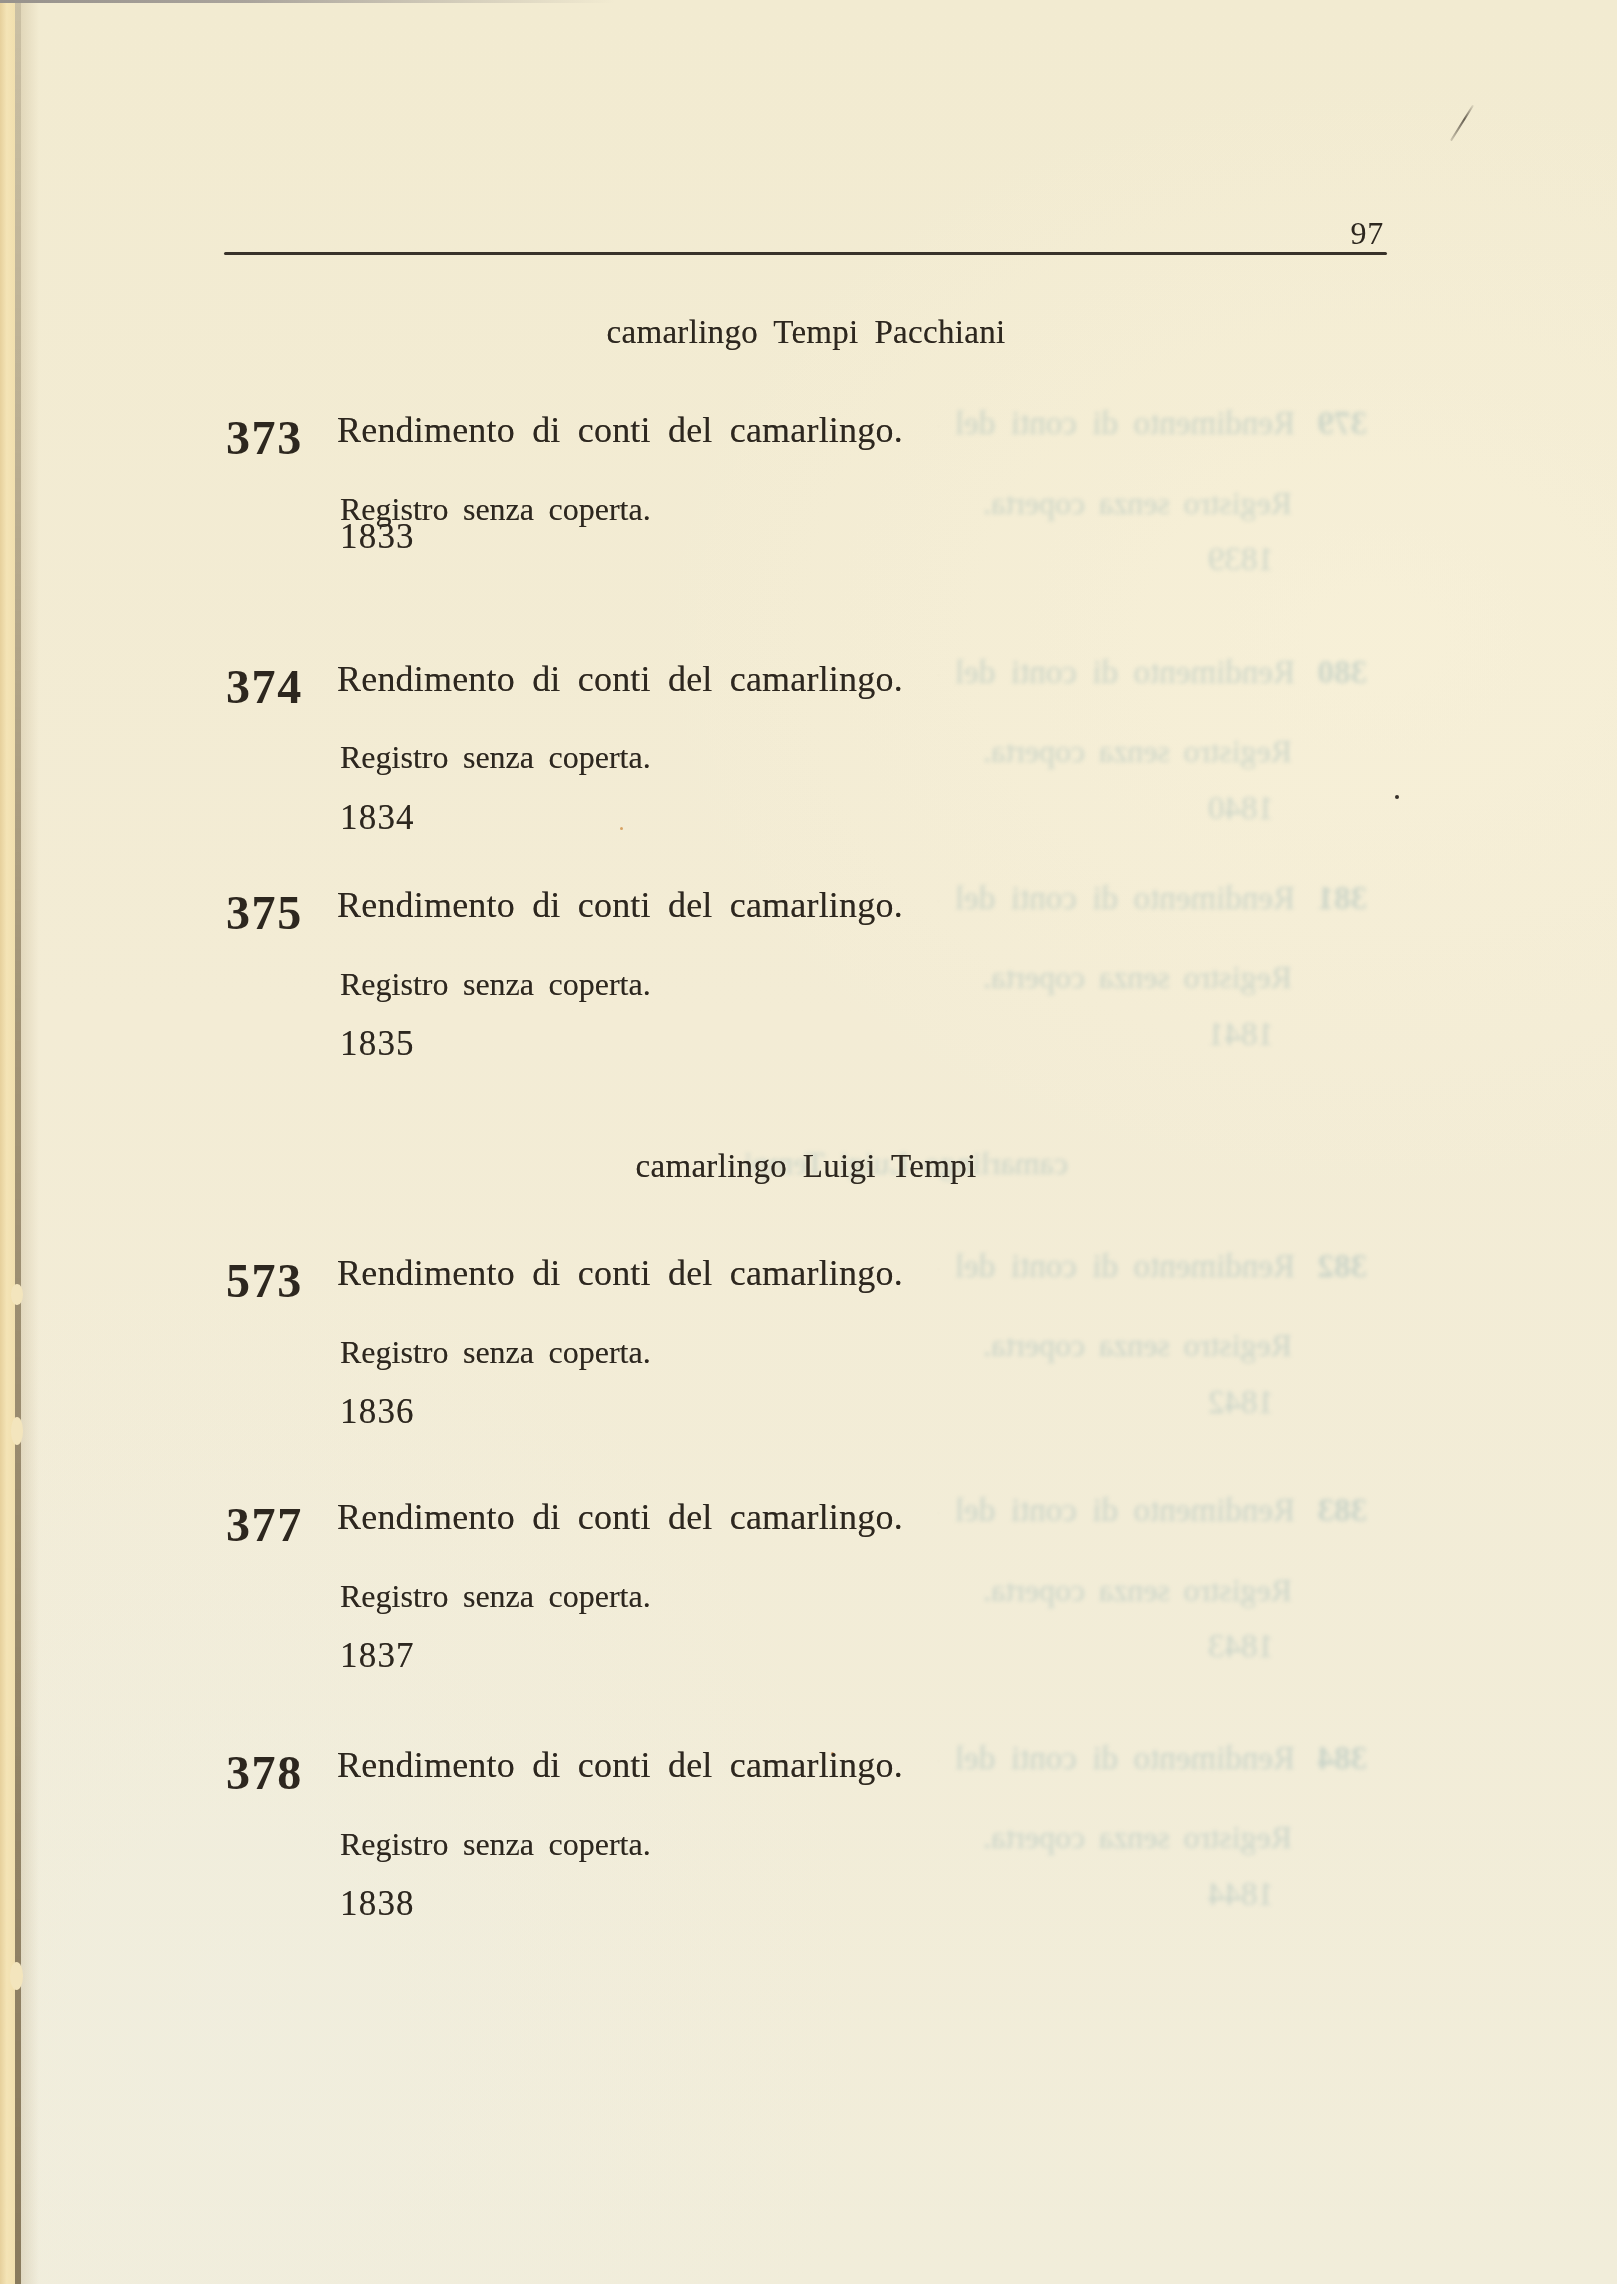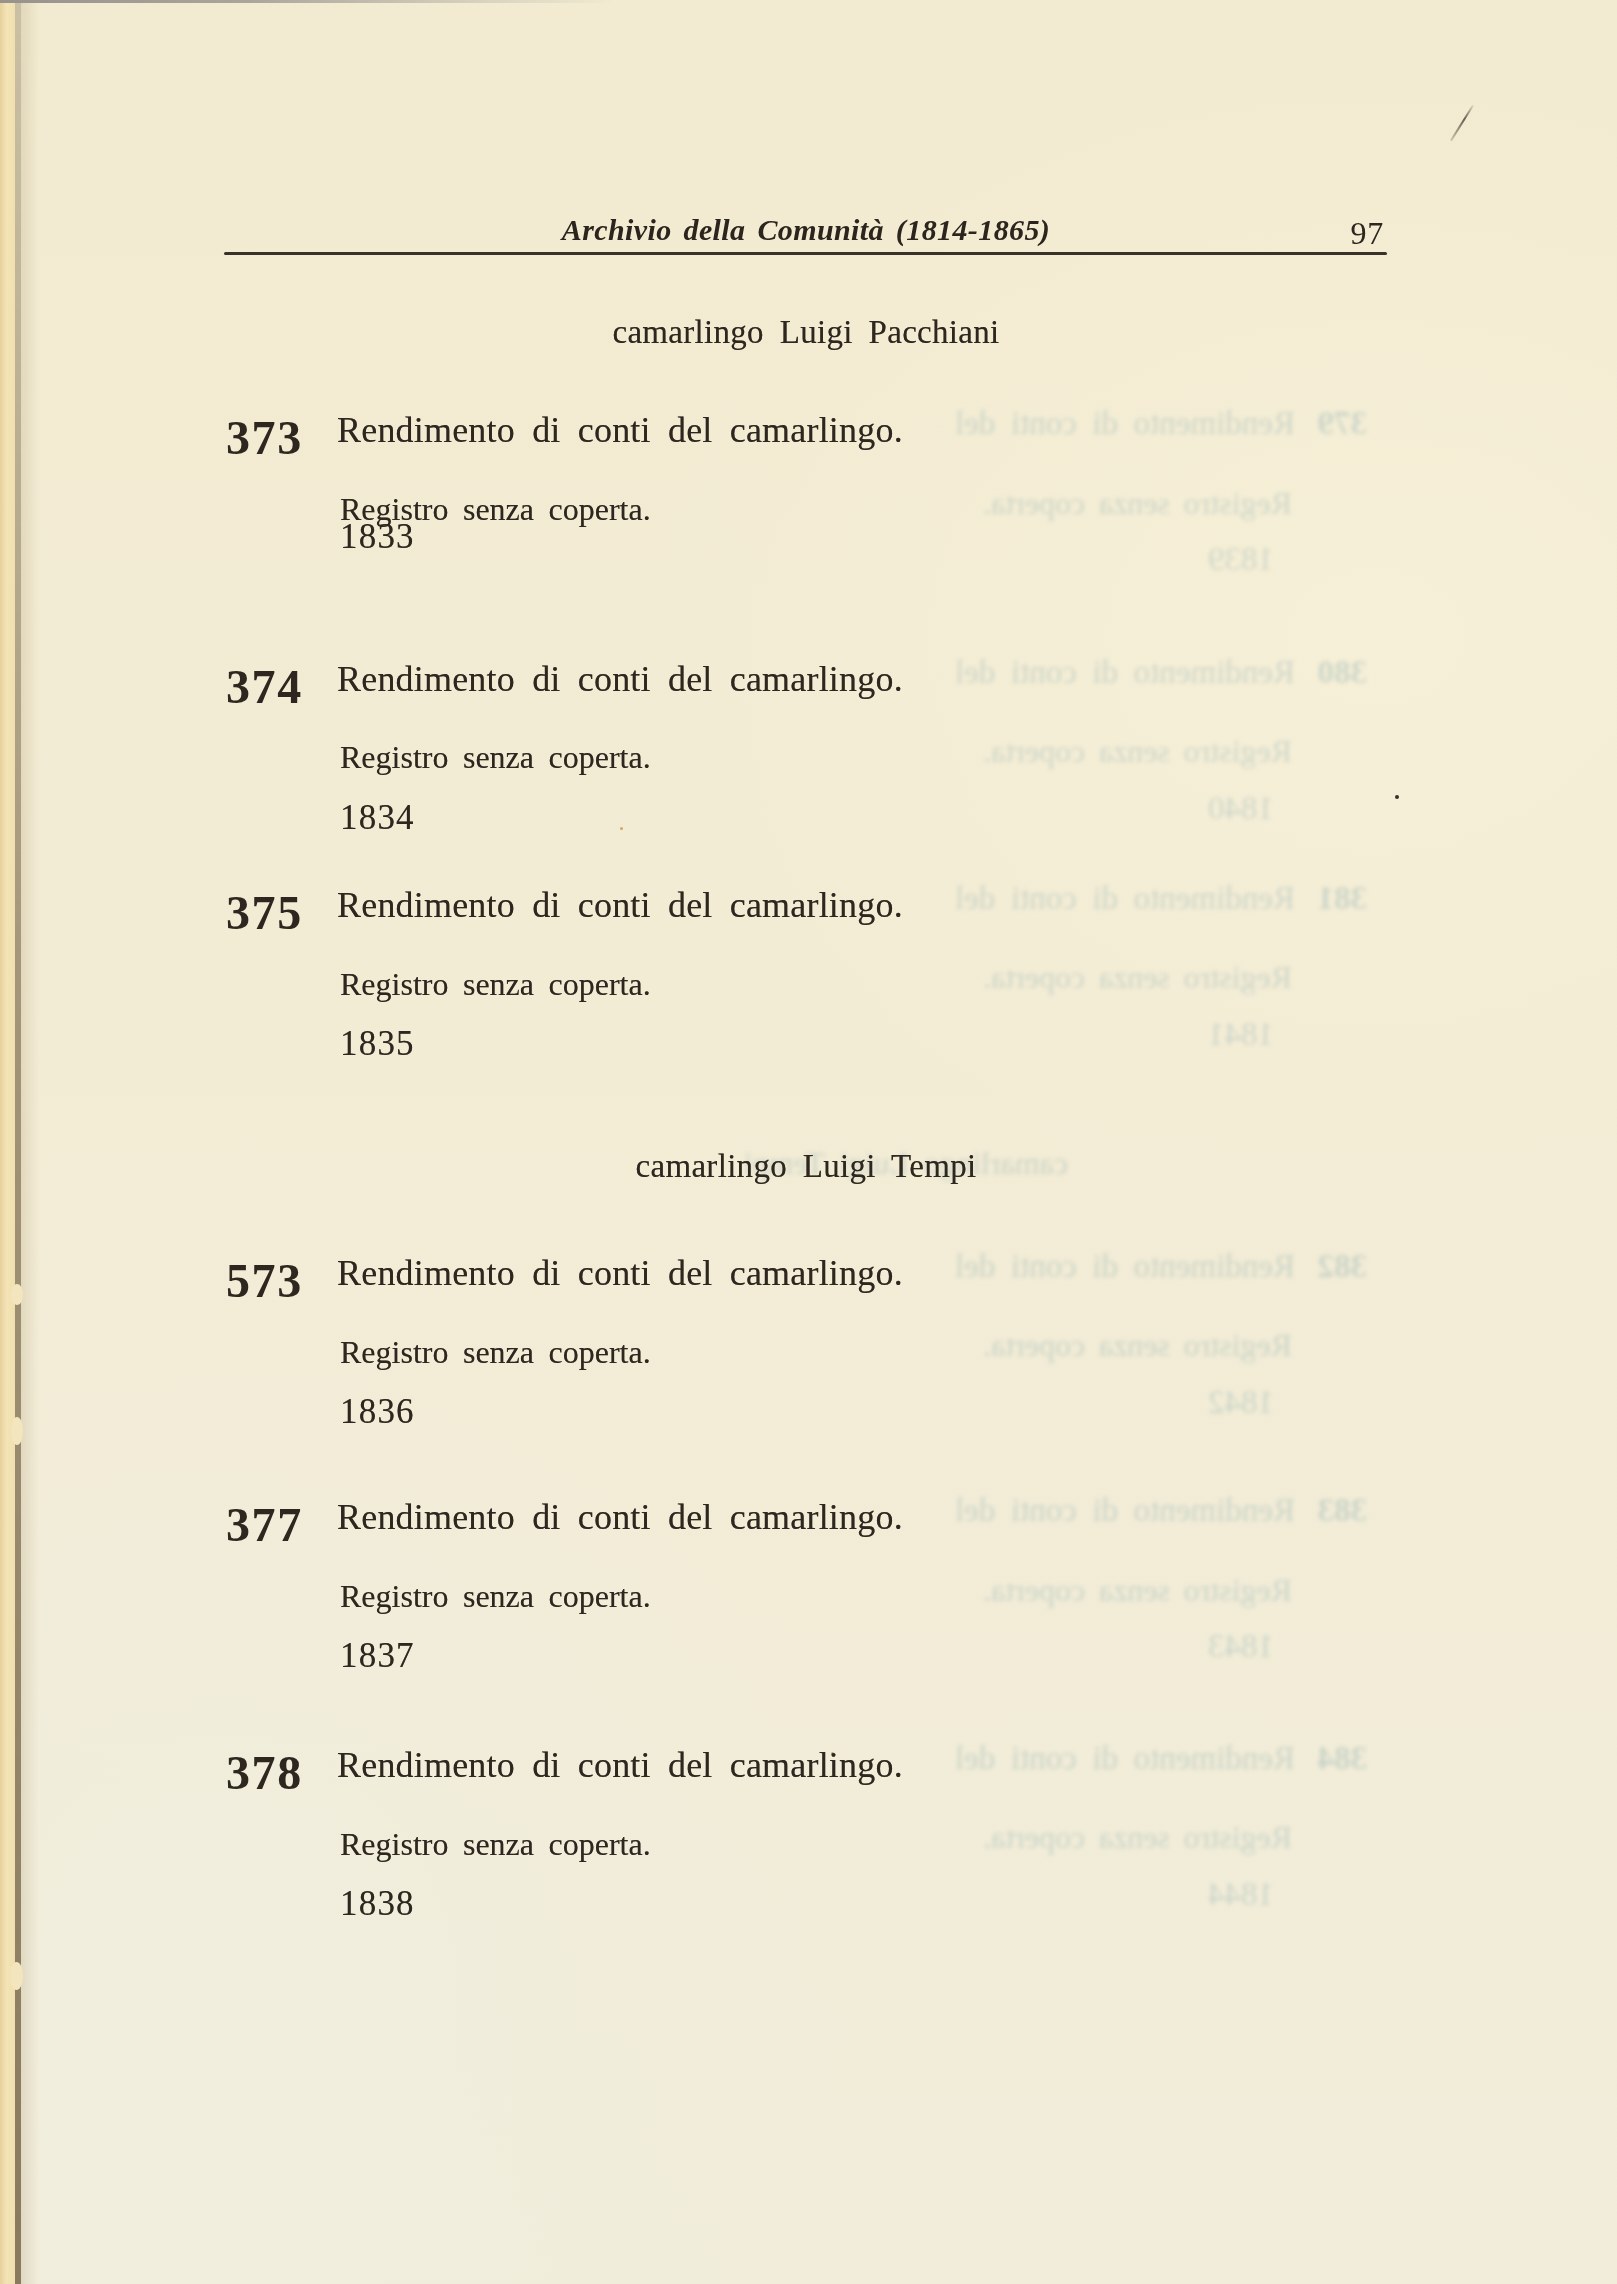--- a/index.html
+++ b/index.html
@@ -131,26 +131,25 @@
       <div class="ghost ghost-year" style="top: 1383px;">1842</div>
       <div class="ghost ghost-main" style="top: 1491px;"><span class="gnum">383</span><span>Rendimento di conti del camarlingo.</span></div>
       <div class="ghost ghost-desc" style="top: 1571px;">Registro senza coperta.</div>
       <div class="ghost ghost-year" style="top: 1627px;">1843</div>
       <div class="ghost ghost-main" style="top: 1739px;"><span class="gnum">384</span><span>Rendimento di conti del camarlingo.</span></div>
       <div class="ghost ghost-desc" style="top: 1818px;">Registro senza coperta.</div>
       <div class="ghost ghost-year" style="top: 1875px;">1844</div>
       <div class="ghost ghost-heading">camarlingo Luigi Tempi</div>
     </div>
 
-  <div class="txt header-title">Archivio della Comunità (1814-1865)</div>
   <div class="txt page-number">97</div>
   <div class="abs header-rule"></div>
 
   <div id="sections">
-      <div class="txt section-heading" style="top: 313px;">camarlingo Luigi Pacchiani</div>
+      <div class="txt section-heading" style="top: 313px;">camarlingo Tempi Pacchiani</div>
       <div class="txt entry-number" style="top: 409px;">373</div>
       <div class="txt entry-title" style="top: 409px;">Rendimento di conti del camarlingo.</div>
       <div class="txt entry-desc" style="top: 490px;">Registro senza coperta.</div>
       <div class="txt entry-year" style="top: 516px;">1833</div>
       <div class="txt entry-number" style="top: 658px;">374</div>
       <div class="txt entry-title" style="top: 658px;">Rendimento di conti del camarlingo.</div>
       <div class="txt entry-desc" style="top: 738px;">Registro senza coperta.</div>
       <div class="txt entry-year" style="top: 797px;">1834</div>
       <div class="txt entry-number" style="top: 884px;">375</div>
       <div class="txt entry-title" style="top: 884px;">Rendimento di conti del camarlingo.</div>

